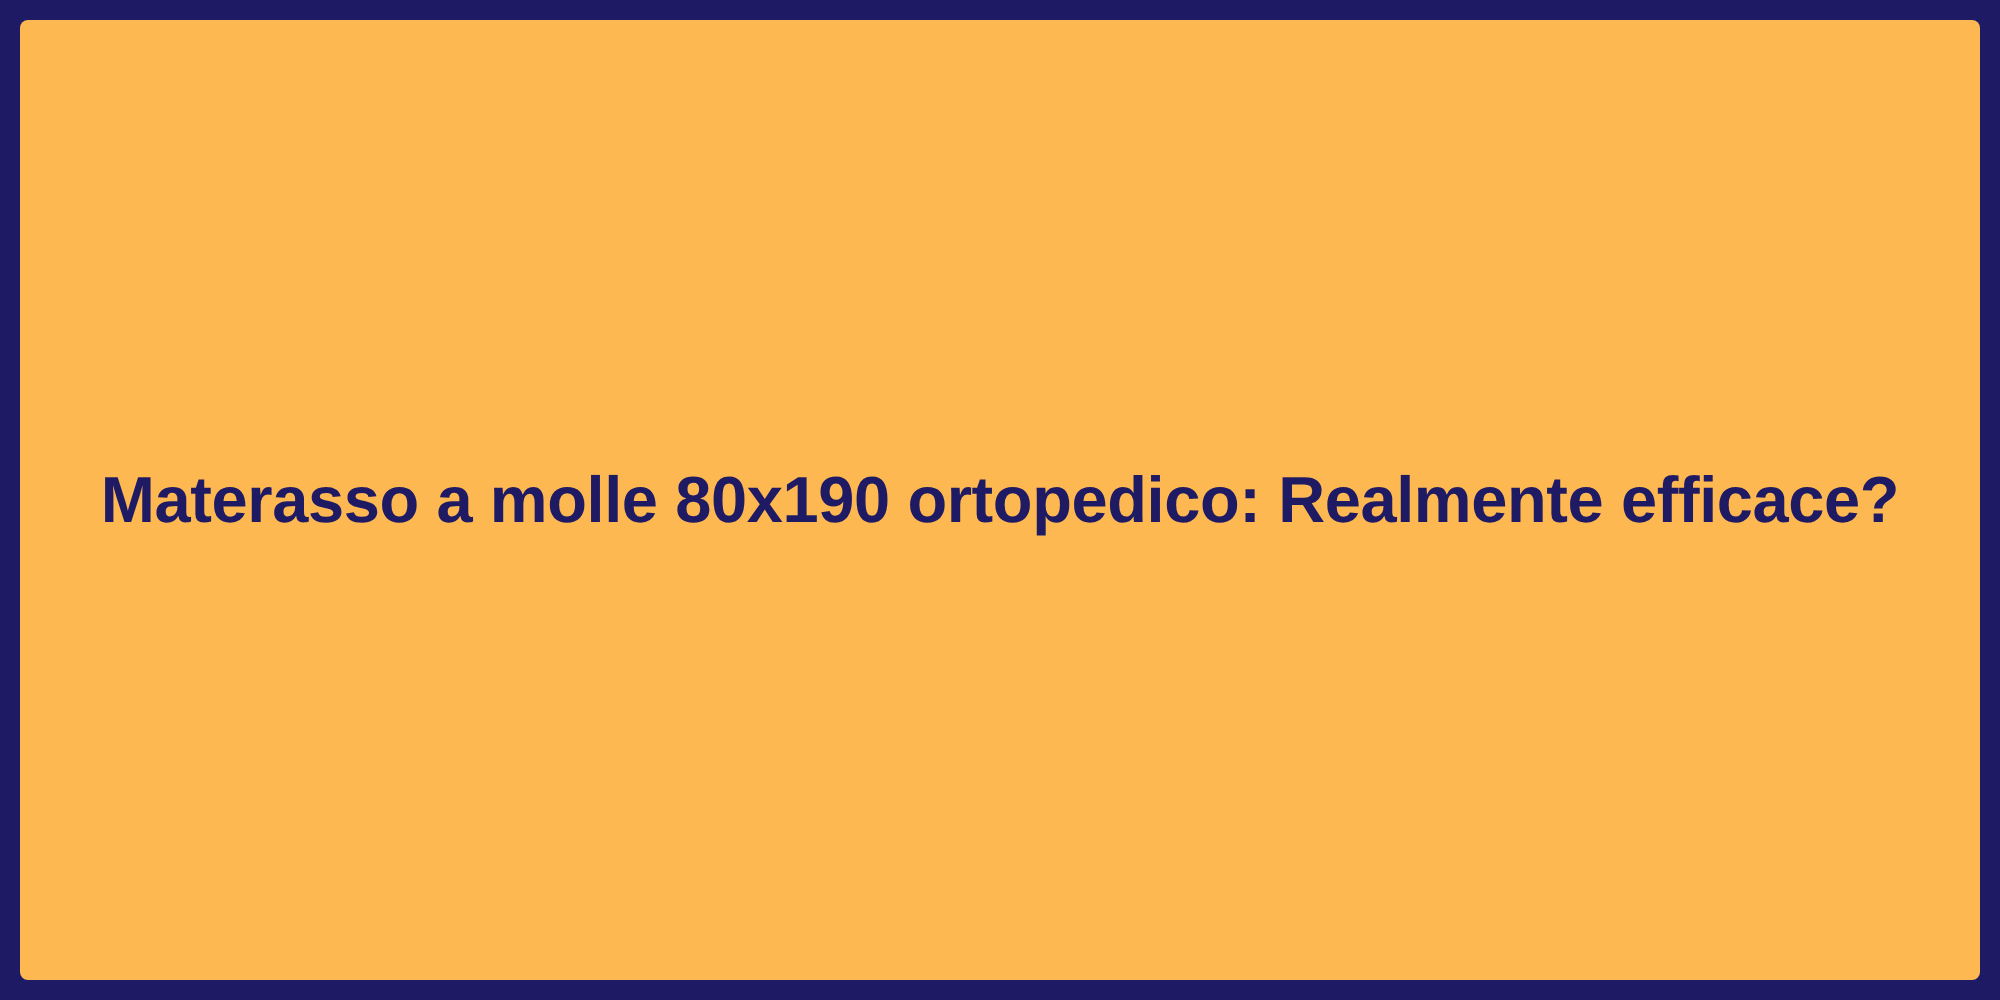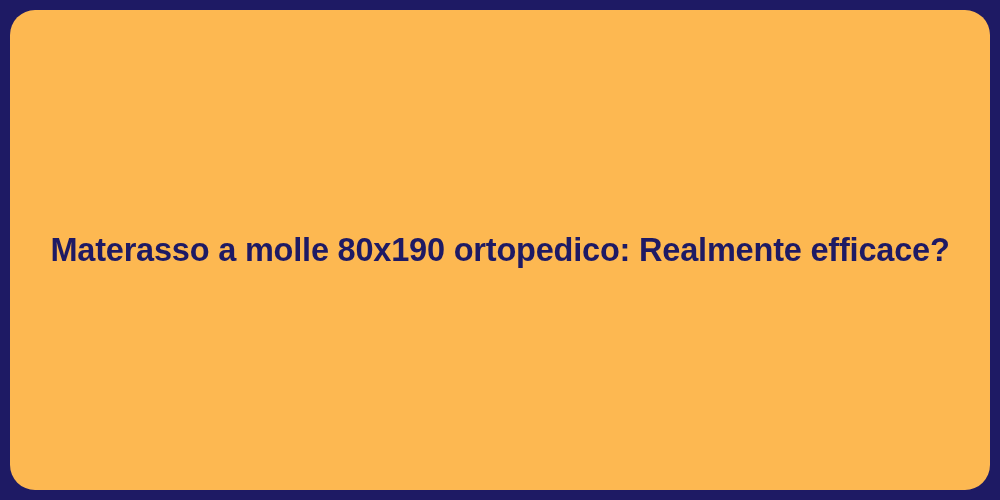--- a/index.html
+++ b/index.html
@@ -26,21 +26,21 @@
     padding: 10px;
     border-radius: 0;
   }
 
   
   .banner-panel {
     box-sizing: border-box;
     width: 100%;
     height: 100%;
     background: #fdb851;
-    border-radius: 25px;
+    border-radius: 4px;
     display: flex;
     align-items: center;
     justify-content: center;
     padding: 0 40px;
   }
 
   
   .headline {
     margin: 0;
     color: #1e1a64;

